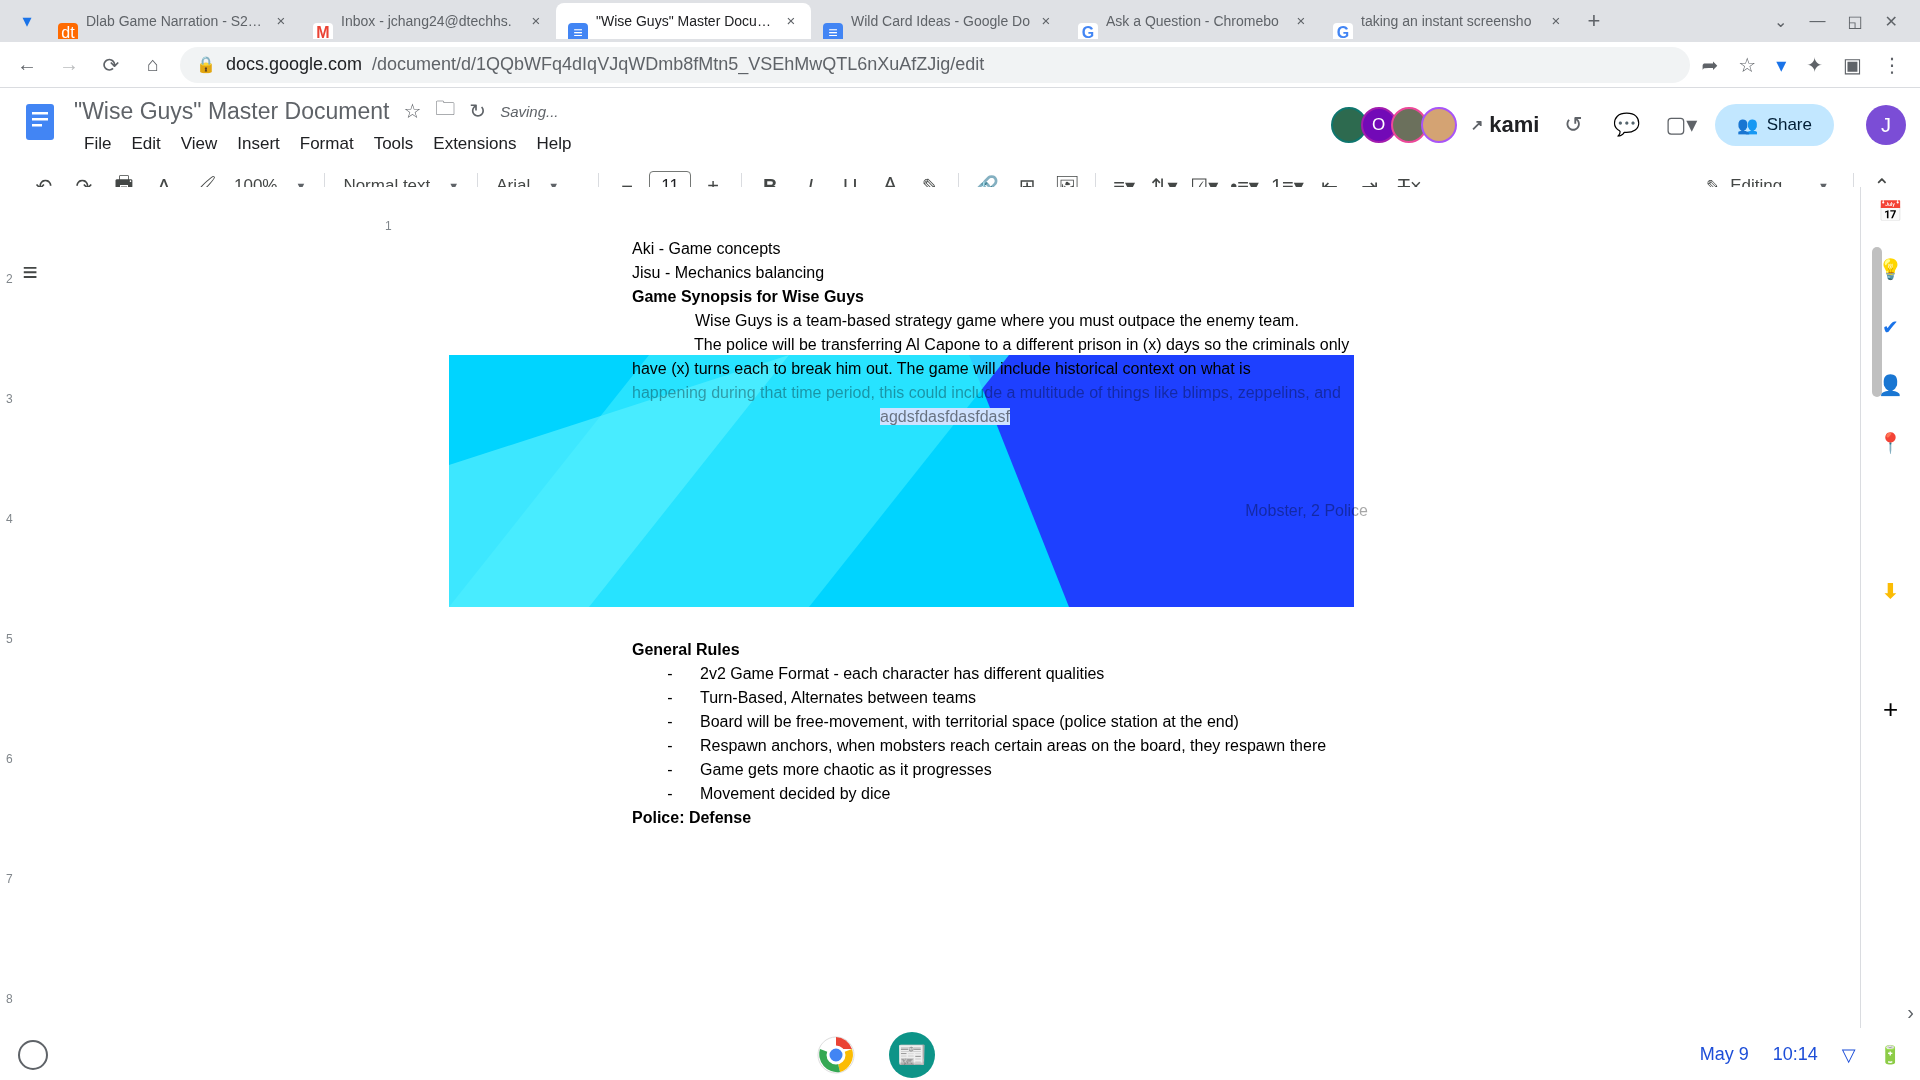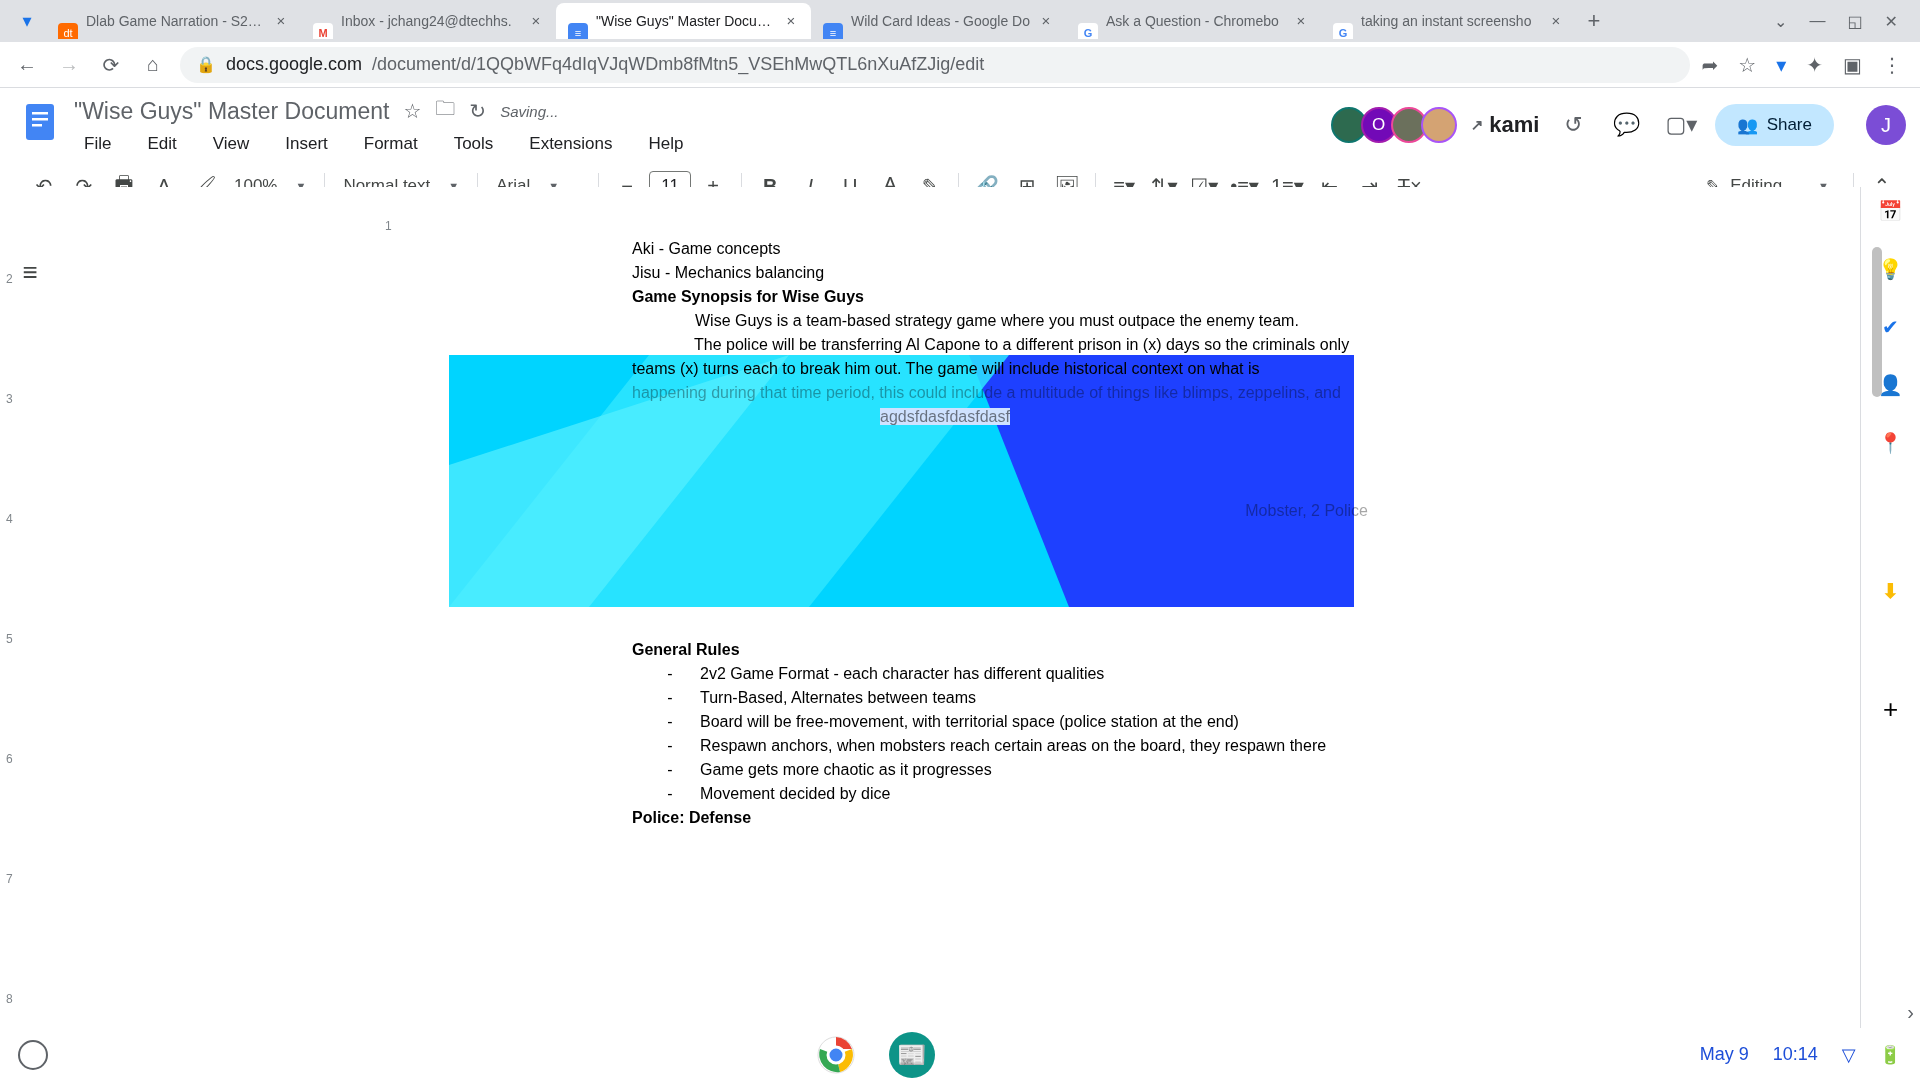--- a/index.html
+++ b/index.html
@@ -4,21 +4,21 @@
 <style>
 * { margin:0; padding:0; box-sizing:border-box; font-family:Arial,sans-serif; }
 body { width:1920px; height:1080px; overflow:hidden; background:#fff; transform-origin:top left; }
 
 
 .browser-top { background:#dfe1e5; }
 .tab-strip { display:flex; align-items:center; height:42px; padding:0 8px; gap:0; }
 .sys-icon-left { width:38px; display:flex; align-items:center; justify-content:center; }
 .tab { display:flex; align-items:center; gap:8px; height:36px; padding:0 12px; border-radius:8px 8px 0 0; font-size:14px; color:#5f6368; max-width:255px; min-width:255px; overflow:hidden; white-space:nowrap; cursor:pointer; }
 .tab.active { background:#fff; color:#202124; }
-.tab .favicon { width:20px; height:20px; flex:0 0 20px; border-radius:4px; display:flex; align-items:center; justify-content:center; font-size:11px;margin-top:24px; }
+.tab .favicon { width:20px; height:20px; flex:0 0 20px; border-radius:4px; display:flex; align-items:center; justify-content:center; font-size:16px;margin-top:24px; }
 .tab .tab-title { flex:1; overflow:hidden; text-overflow:ellipsis; }
 .tab .tab-close { width:16px; height:16px; color:#5f6368; font-size:15px; text-align:center; line-height:16px; }
 .tab-new { width:36px; height:36px; display:flex; align-items:center; justify-content:center; font-size:22px; color:#5f6368; cursor:pointer; }
 .tab-spacer { flex:1; }
 .win-controls { display:flex; gap:22px; padding-right:14px; align-items:center; color:#5f6368; }
 .win-controls span { font-size:16px; cursor:pointer; }
 
 .addr-bar { display:flex; align-items:center; height:46px; padding:0 12px; background:#fff; gap:12px; border-bottom:1px solid #dadce0; }
 .nav-btn { width:30px; height:30px; display:flex; align-items:center; justify-content:center; color:#5f6368; font-size:20px; cursor:pointer; border-radius:50%; }
 .nav-btn.disabled { color:#babcbe; }
@@ -30,21 +30,21 @@
 
 
 .docs-header { display:flex; align-items:flex-start; padding:8px 14px 0 14px; }
 .docs-logo { width:52px; height:52px; border-radius:6px; background:#fff; display:flex; align-items:center; justify-content:center; margin-right:8px; }
 .docs-logo svg { width:40px; height:40px; }
 .title-block { flex:1; }
 .title-row { display:flex; align-items:center; gap:14px; height:30px; }
 .doc-title { font-size:23px; color:#5f6368; }
 .title-icn { color:#5f6368; font-size:20px; cursor:pointer; }
 .saving { color:#5f6368; font-size:15px; font-style:italic; }
-.menu-row { display:flex; gap:16px; height:30px; align-items:center; margin-top:3px; }
+.menu-row { display:flex; gap:0; height:30px; align-items:center; margin-top:3px; }
 .menu-item { padding:4px 10px; font-size:17px; color:#202124; border-radius:4px; cursor:pointer; }
 .right-area { display:flex; align-items:center; gap:14px; padding-top:8px; }
 .avatars { display:flex; }
 .avatars .av { width:36px; height:36px; border-radius:50%; margin-left:-6px; display:flex; align-items:center; justify-content:center; color:#fff; font-size:17px; font-weight:500; border:2px solid #fff; }
 .kami { display:flex; align-items:center; gap:6px; font-size:22px; font-weight:700; color:#202124; cursor:pointer; }
 .hdr-icn { width:40px; height:40px; display:flex; align-items:center; justify-content:center; color:#5f6368; font-size:22px; cursor:pointer; border-radius:50%; }
 .share-btn { display:flex; align-items:center; gap:8px; height:42px; padding:0 22px; background:#c2e7ff; color:#001d35; font-size:17px; font-weight:500; border-radius:40px; cursor:pointer; }
 .profile-av { width:40px; height:40px; border-radius:50%; background:#7b4dd6; color:#fff; display:flex; align-items:center; justify-content:center; font-size:20px; margin-left:18px; cursor:pointer; }
 
 
@@ -310,21 +310,21 @@
         <polygon points="520,0 905,0 905,252 620,252" fill="#1e40ff"></polygon>
         <polygon points="200,0 560,0 360,252 0,252" fill="#2ee5ff" opacity="0.85"></polygon>
         <polygon points="0,110 340,0 140,252 0,252" fill="#57f0ff" opacity="0.7"></polygon>
       </svg>
     </div>
     <div class="page-content">
       <div class="indent1">Aki - Game concepts</div>
       <div class="indent1">Jisu - Mechanics balancing</div>
       <div class="indent1"><b>Game Synopsis for Wise Guys</b></div>
       <div class="indent2">Wise Guys is a team-based strategy game where you must outpace the enemy team.</div>
-      <div class="indent1" style="text-indent:62px;">The police will be transferring Al Capone to a different prison in (x) days so the criminals only teams (x) turns each to break him out. The game will include historical context on what is</div>
+      <div class="indent1" style="text-indent:62px;">The police will be transferring Al Capone to a different prison in (x) days so the criminals only have (x) turns each to break him out. The game will include historical context on what is</div>
       <div class="indent1"><span style="color:rgba(0,0,0,0.35);">happening during that time period, this could include a multitude of things like blimps, zeppelins, and</span></div>
       <div class="indent1" style="color:rgba(0,0,0,0.5);padding-left:310px;"><span class="highlight-sel">agdsfdasfdasfdasf</span></div>
       <div style="height:70px;"></div>
       <div class="indent1" style="text-align:right;color:rgba(0,0,0,0.35);">Mobster, 2 Police</div>
       <div style="height:115px;"></div>
       <div class="indent1"><b>General Rules</b></div>
       <div class="bullet-row">
           <span class="dash">-</span>
           <span>2v2 Game Format - each character has different qualities</span>
         </div>

